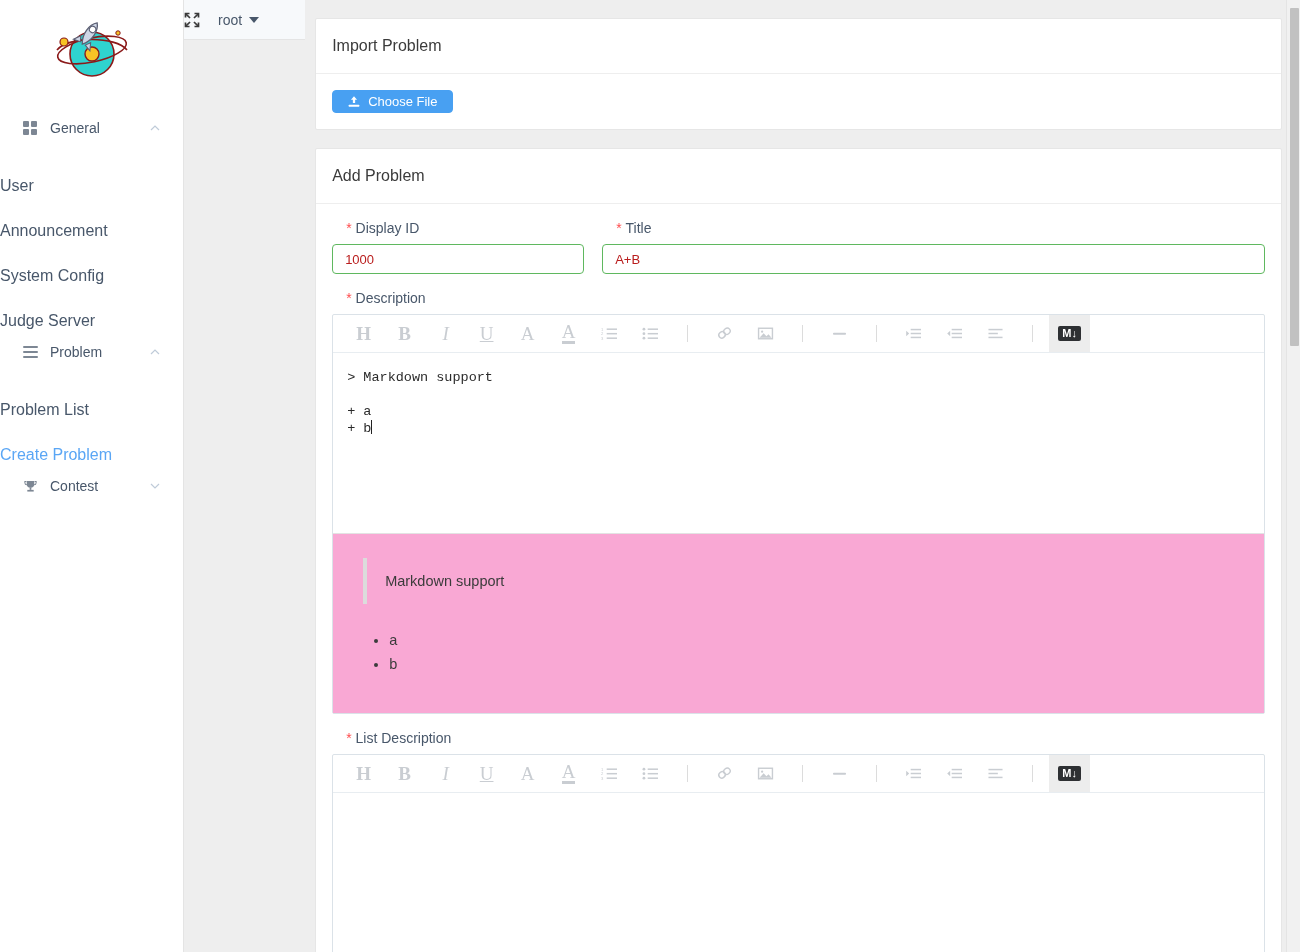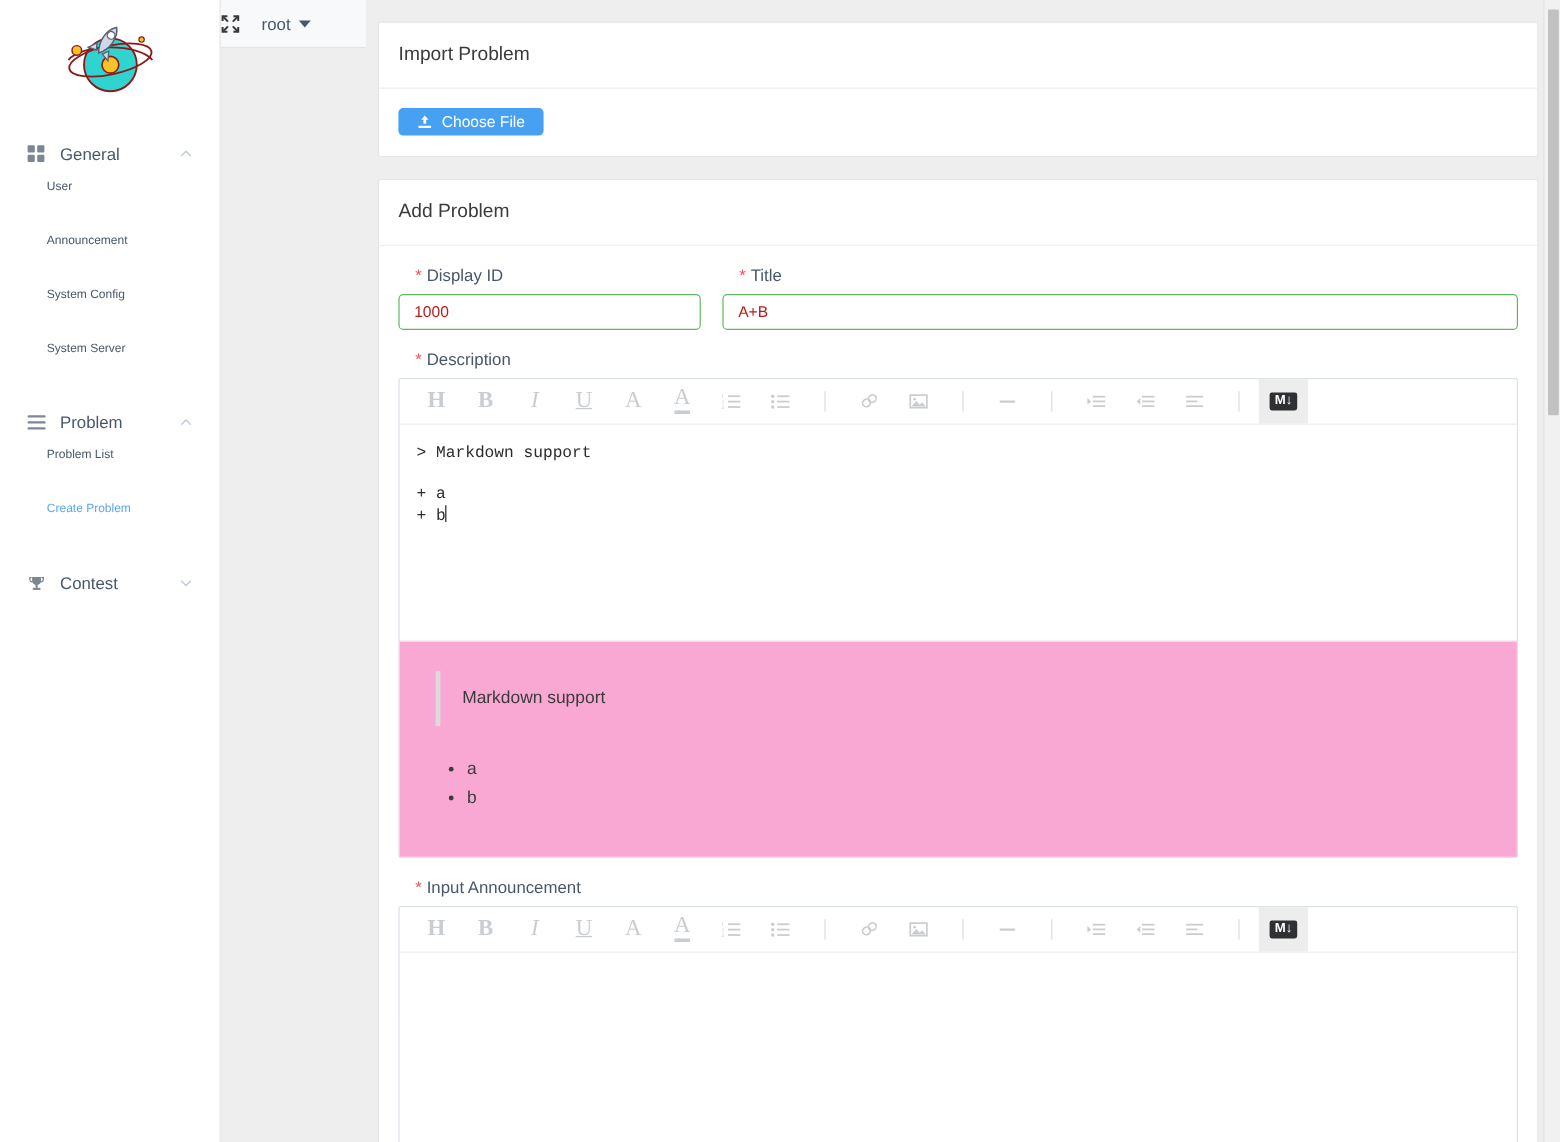--- a/index.html
+++ b/index.html
@@ -55,23 +55,22 @@
     width: 12px; height: 12px;
     position: relative;
     flex: 0 0 auto;
     color: #bfcbd9;
   }
   .chev svg { display: block; }
 
   .menu-item {
     height: 45px;
     display: flex;
-    align-items: flex-start;
-    padding-left: 39px;
-    font-size: 10px;
+    align-items: flex-end;
+    font-size: 16px;
     color: #48576a;
     cursor: pointer;
   }
   .menu-item.active { color: #5aa6f5; }
 
   
   .sq-grid { display: grid; grid-template-columns: 6px 6px; grid-template-rows: 6px 6px; gap: 2px; }
   .sq-grid i { display: block; background: #7d8794; border-radius: 1px; }
 
   
@@ -335,21 +334,21 @@
       <div class="menu-item">
         <span>User</span>
       </div>
       <div class="menu-item">
         <span>Announcement</span>
       </div>
       <div class="menu-item">
         <span>System Config</span>
       </div>
       <div class="menu-item">
-        <span>System Server</span>
+        <span>Judge Server</span>
       </div>
 
       <div class="menu-group-header">
         <span class="gicon">
           <span class="ham">
               <i></i>
               <i></i>
               <i></i>
             </span>
         </span>
@@ -550,21 +549,21 @@
                 <ul class="pv-list">
                   <li>a</li>
                   <li>b</li>
                 </ul>
               </div>
             </div>
           </div>
 
           <div class="field-block">
             <label class="flabel">
-              <span class="req">*</span><span>Input Announcement</span>
+              <span class="req">*</span><span>List Description</span>
             </label>
 
             <div class="editor">
               <div class="etoolbar">
                 <div class="tbtn">
                     <span class="tb-h">H</span>
                   </div>
                 <div class="tbtn">
                     <span class="tb-b">B</span>
                   </div>

